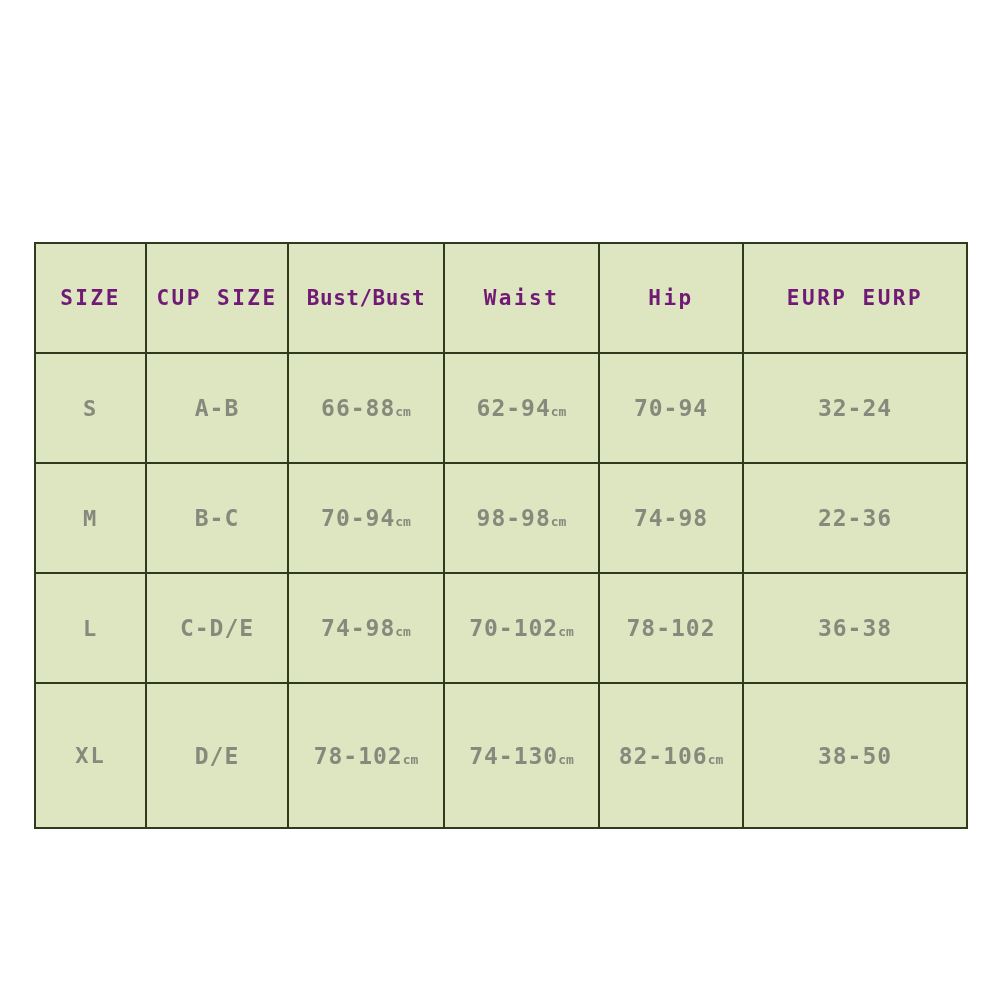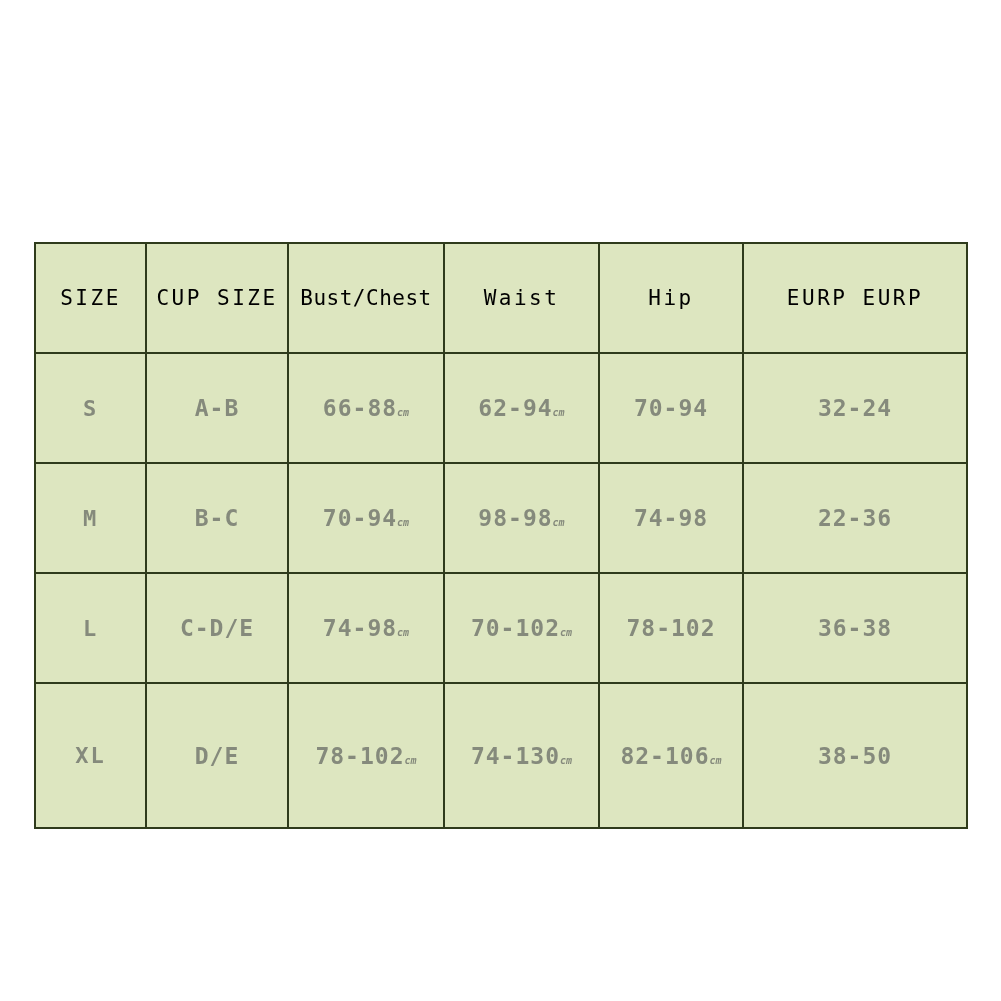--- a/index.html
+++ b/index.html
@@ -55,43 +55,42 @@
   col.c5 { width: 224px; }
 
   tr.header-row { height: 110px; }
   tr.data-row  { height: 110px; }
   tr.data-row.last { height: 145px; }
 
   .hdr-text {
     display: inline-block;
     font-size: 21px;
     letter-spacing: 2.5px;
-    color: #000000;
-    font-weight: normal;
+    color: #701a75;
+    font-weight: bold;
   }
   .hdr-text.tight {
     letter-spacing: 0.5px;
     font-size: 21px;
   }
 
   .cell-text {
     display: inline-block;
     font-size: 23px;
     letter-spacing: 1px;
     color: #858a7c;
     font-weight: bold;
   }
   .cell-text.size-letter {
     font-size: 22px;
     letter-spacing: 2px;
   }
   .cell-text .unit {
-    font-size: 10px;
+    font-size: 13px;
     letter-spacing: 0;
-    font-style: italic;
   }
 </style>
 </head>
 <body>
 
 <div id="size-chart-wrap">
   <table class="size-chart">
     <colgroup>
       <col class="c0">
         <col class="c1">
@@ -102,21 +101,21 @@
     </colgroup>
     <thead>
       <tr class="header-row">
         <th>
           <span class="hdr-text">SIZE</span>
         </th>
         <th>
           <span class="hdr-text">CUP SIZE</span>
         </th>
         <th>
-          <span class="hdr-text tight">Bust/Chest</span>
+          <span class="hdr-text tight">Bust/Bust</span>
         </th>
         <th>
           <span class="hdr-text">Waist</span>
         </th>
         <th>
           <span class="hdr-text">Hip</span>
         </th>
         <th>
           <span class="hdr-text">EURP EURP</span>
         </th>

